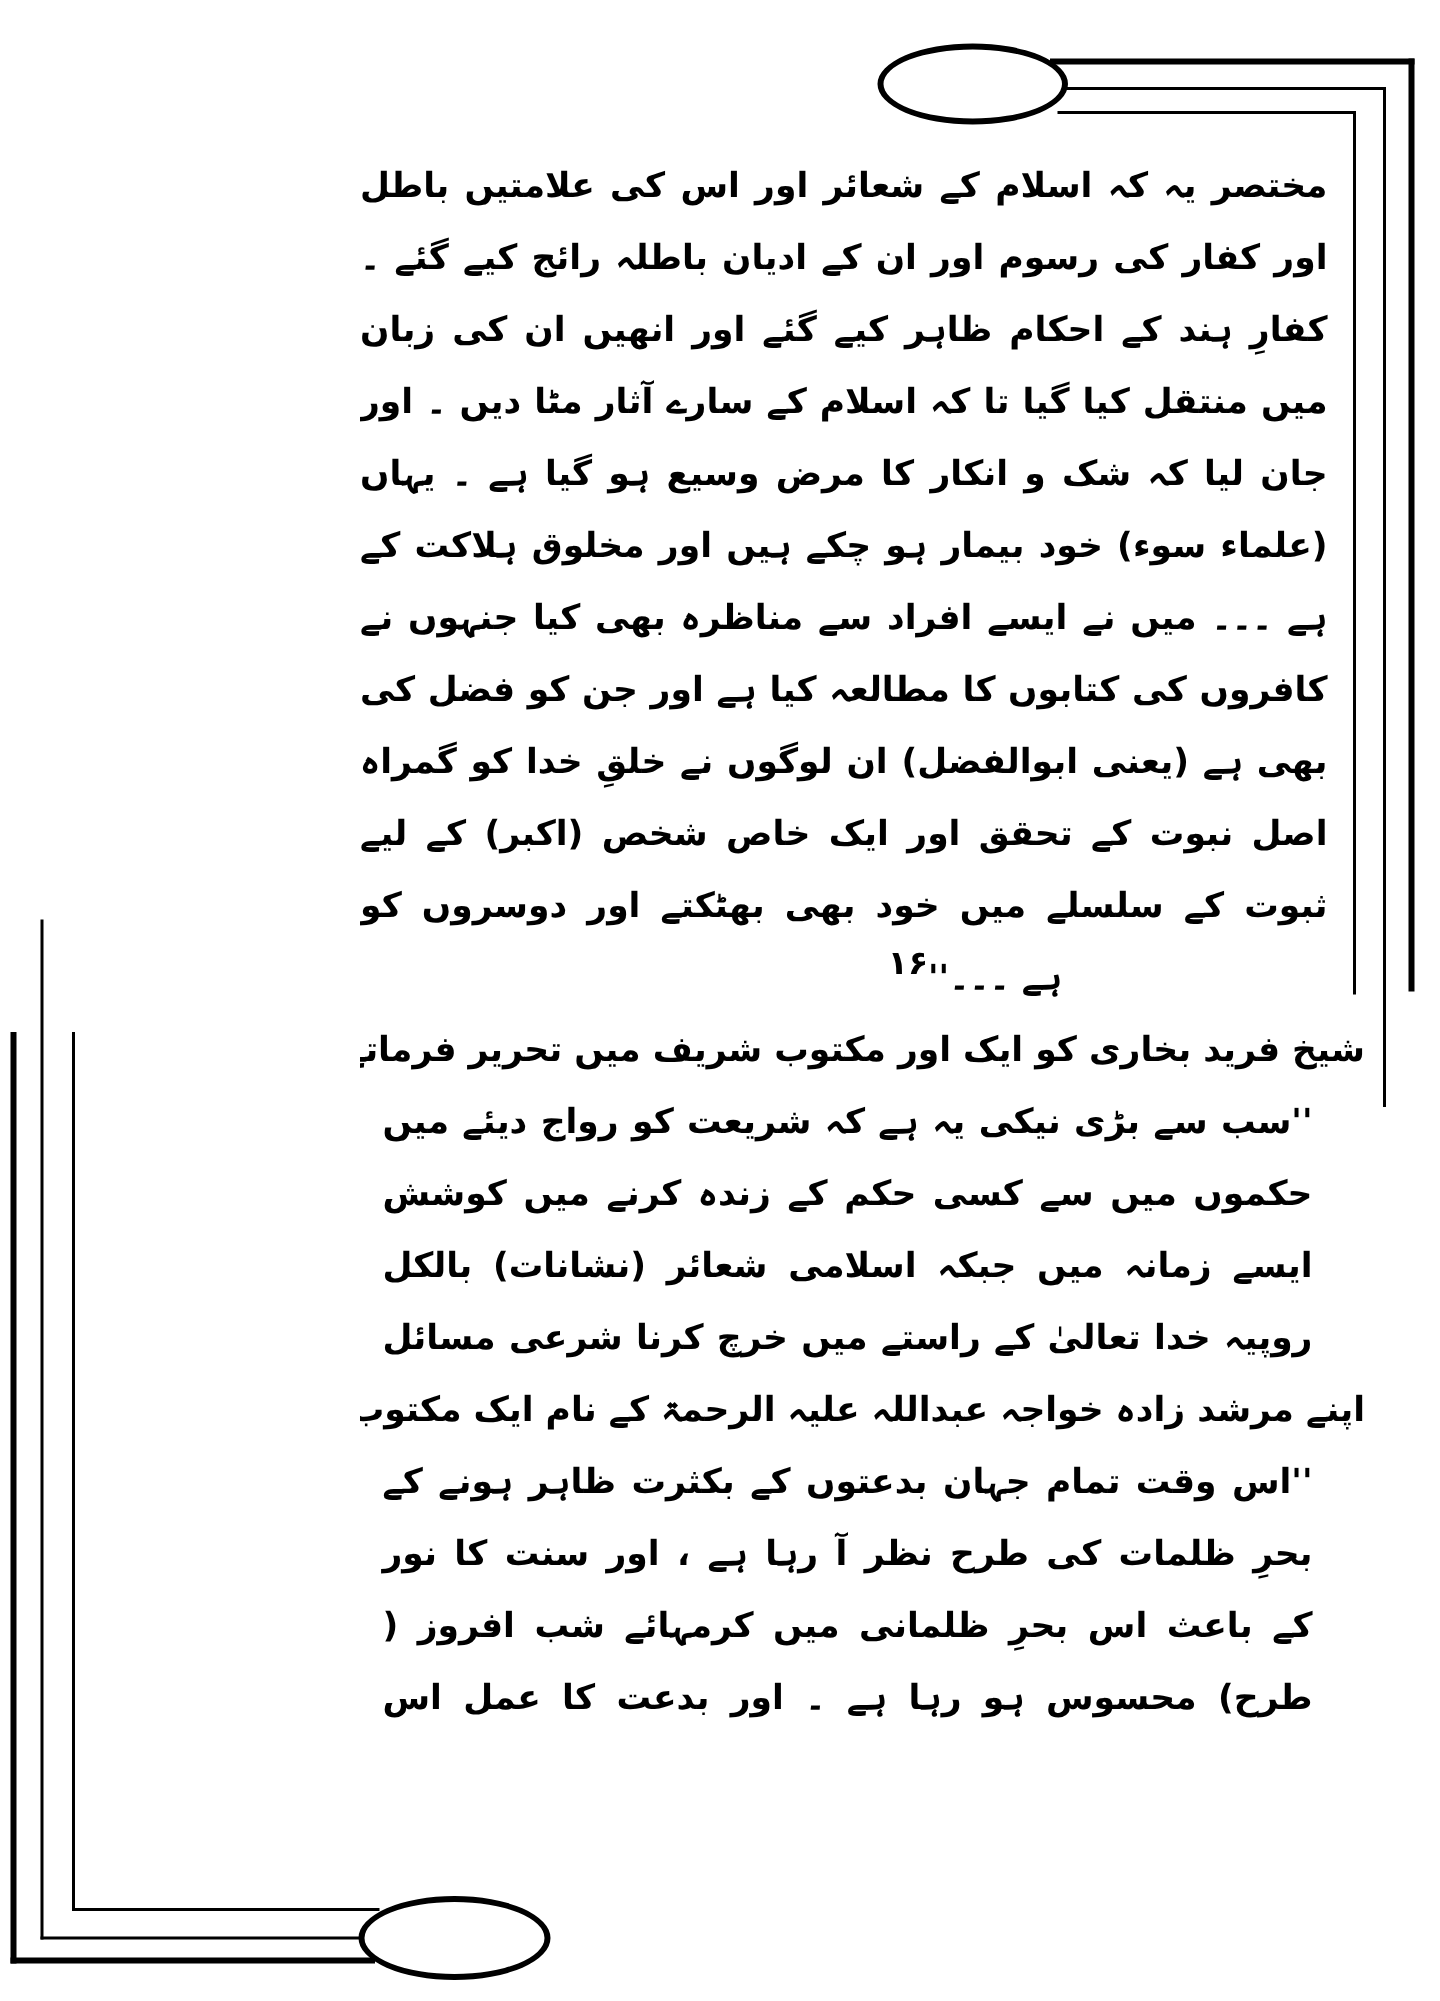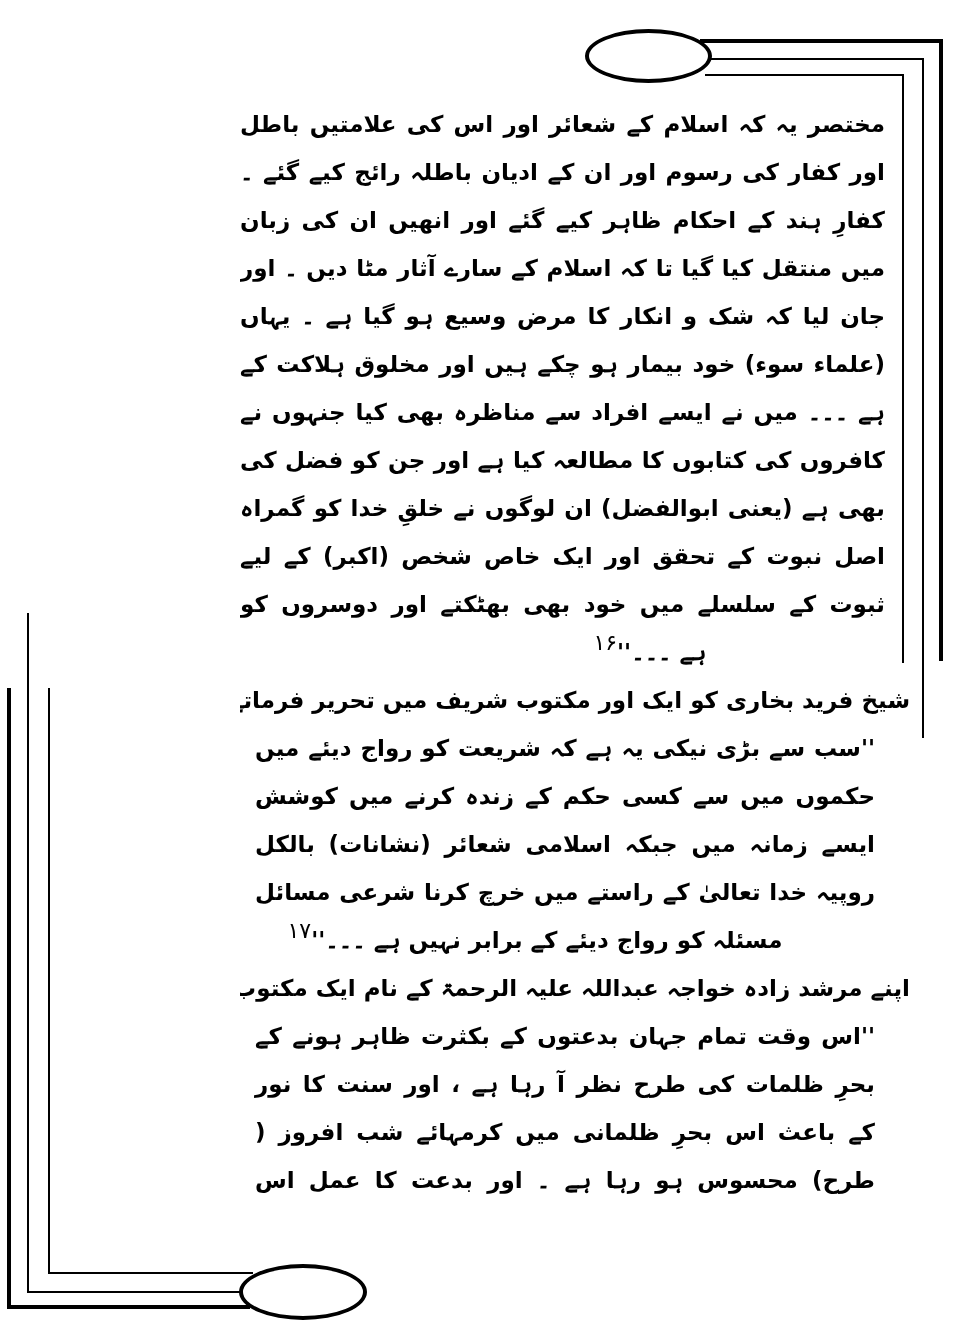--- a/index.html
+++ b/index.html
@@ -74,21 +74,21 @@
   .line.c17 {
     text-align: center;
     padding-right: 80px;
     padding-left: 0;
   }
   .footref {
     display: inline-block;
     position: relative;
     top: -10px;
     font-size: 22px;
-    font-weight: normal;
+    font-weight: bold;
   }
 </style>
 </head>
 <body>
 
 <div class="page">
 
   <div>
     <div class="orn" style="left:700px; top:39px;  width:243px; height:4px;"></div>
     <div class="orn" style="left:939px; top:39px;  width:4px;  height:622px;"></div>
@@ -121,21 +121,20 @@
       <div class="line body">کافروں کی کتابوں کا مطالعہ کیا ہے اور جن کو فضل کی فضیلت کا دعویٰ</div>
       <div class="line body">بھی ہے (یعنی ابوالفضل) ان لوگوں نے خلقِ خدا کو گمراہ کیا ہے اور</div>
       <div class="line body">اصل نبوت کے تحقق اور ایک خاص شخص (اکبر) کے لیے اس کے</div>
       <div class="line body">ثبوت کے سلسلے میں خود بھی بھٹکتے اور دوسروں کو بھی بھٹکایا</div>
       <div class="line c16">ہے ۔۔۔''<span class="footref">۱۶</span></div>
       <div class="line lead">شیخ فرید بخاری کو ایک اور مکتوب شریف میں تحریر فرماتے ہیں:</div>
       <div class="line quote">''سب سے بڑی نیکی یہ ہے کہ شریعت کو رواج دیئے میں اور اس کے</div>
       <div class="line quote">حکموں میں سے کسی حکم کے زندہ کرنے میں کوشش کی جائے ، خاص کر</div>
       <div class="line quote">ایسے زمانہ میں جبکہ اسلامی شعائر (نشانات) بالکل مٹ گئے ۔ کروڑ ہا</div>
       <div class="line quote">روپیہ خدا تعالیٰ کے راستے میں خرچ کرنا شرعی مسائل میں سے ایک</div>
-      <div class="line c17">مسئلہ کو رواج دیئے کے برابر نہیں ہے ۔۔۔''<span class="footref">۱۷</span></div>
       <div class="line lead">اپنے مرشد زادہ خواجہ عبداللہ علیہ الرحمۃ کے نام ایک مکتوب میں فرماتے ہیں:</div>
       <div class="line quote">''اس وقت تمام جہان بدعتوں کے بکثرت ظاہر ہونے کے باعث</div>
       <div class="line quote">بحرِ ظلمات کی طرح نظر آ رہا ہے ، اور سنت کا نور اپنی غربت اور قلت</div>
       <div class="line quote">کے باعث اس بحرِ ظلمانی میں کرمہائے شب افروز ( جگنوؤں کی</div>
       <div class="line quote">طرح) محسوس ہو رہا ہے ۔ اور بدعت کا عمل اس ظلمت کو اور بھی زیادہ</div>
     </div>
 
 </div>
 
 </body></html>

